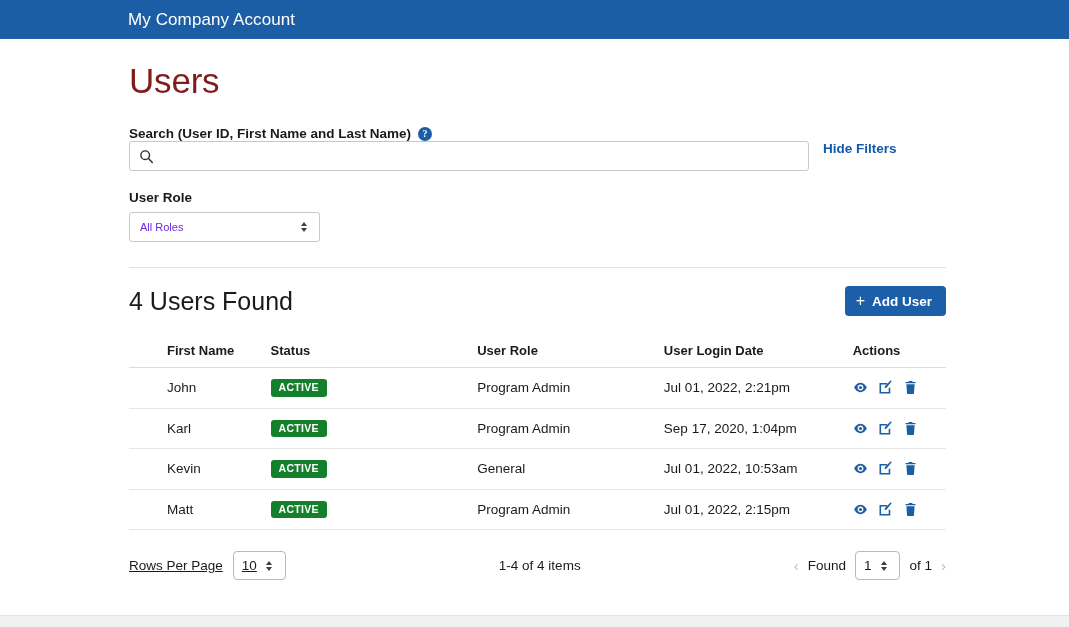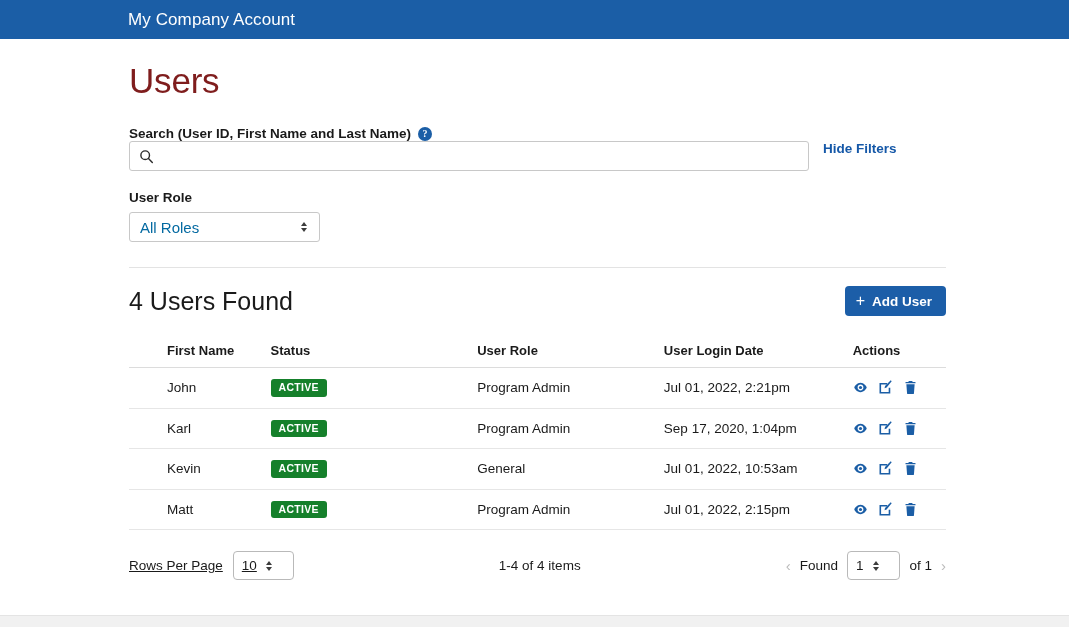--- a/index.html
+++ b/index.html
@@ -74,21 +74,21 @@
   
   .filters { display: flex; gap: 17px; margin-top: 19px; }
   .filter-group { display: flex; flex-direction: column; }
   .filter-label { font-size: 13.5px; font-weight: bold; color: #1a1a1a; margin-bottom: 7px; }
   .select-shell {
     position: relative; width: 191px; height: 30px;
     border: 1px solid #c8c8c8; border-radius: 3px; background: #fff;
     display: flex; align-items: center;
   }
   .select-shell .sel-value {
-    font-size: 15px; color: #0369a1; padding-left: 10px;
+    font-size: 11px; color: #6d28d9; padding-left: 10px;
     flex: 1; white-space: nowrap; overflow: hidden;
   }
   .stepper {
     width: 18px; margin-right: 6px;
     display: flex; flex-direction: column; align-items: center;
     justify-content: center; gap: 2px; cursor: pointer;
   }
   .stepper i { display: block; width: 7px; height: 4px; position: relative; }
   .stepper i::before {
     content: ""; position: absolute; left: 0; top: 0;
@@ -143,21 +143,21 @@
   .pagination {
     display: flex; align-items: center; width: 817px;
     margin-top: 21px; font-size: 13.5px; color: #1a1a1a;
   }
   .pg-left { display: flex; align-items: center; gap: 10px; text-decoration: underline; }
   .pg-mid { flex: 1; text-align: center; }
   .pg-right { display: flex; align-items: center; gap: 9px; }
   .mini-select {
     position: relative; height: 29px; min-width: 41px;
     border: 1px solid #b9b9b9; border-radius: 4px; background: #fff;
-    display: flex; align-items: center; padding-left: 8px; padding-right: 8px;
+    display: flex; align-items: center; padding-left: 8px; padding-right: 0;
     font-size: 13.5px;
   }
   .mini-select .mv { margin-right: 4px; }
   .chev { color: #bbbbbb; font-size: 15px; cursor: pointer; user-select: none; }
 
   .footer-strip {
     position: absolute; left: 0; top: 615px;
     width: 1069px; height: 12px; background: #f1f1f1;
     border-top: 1px solid #e4e4e4;
   }

